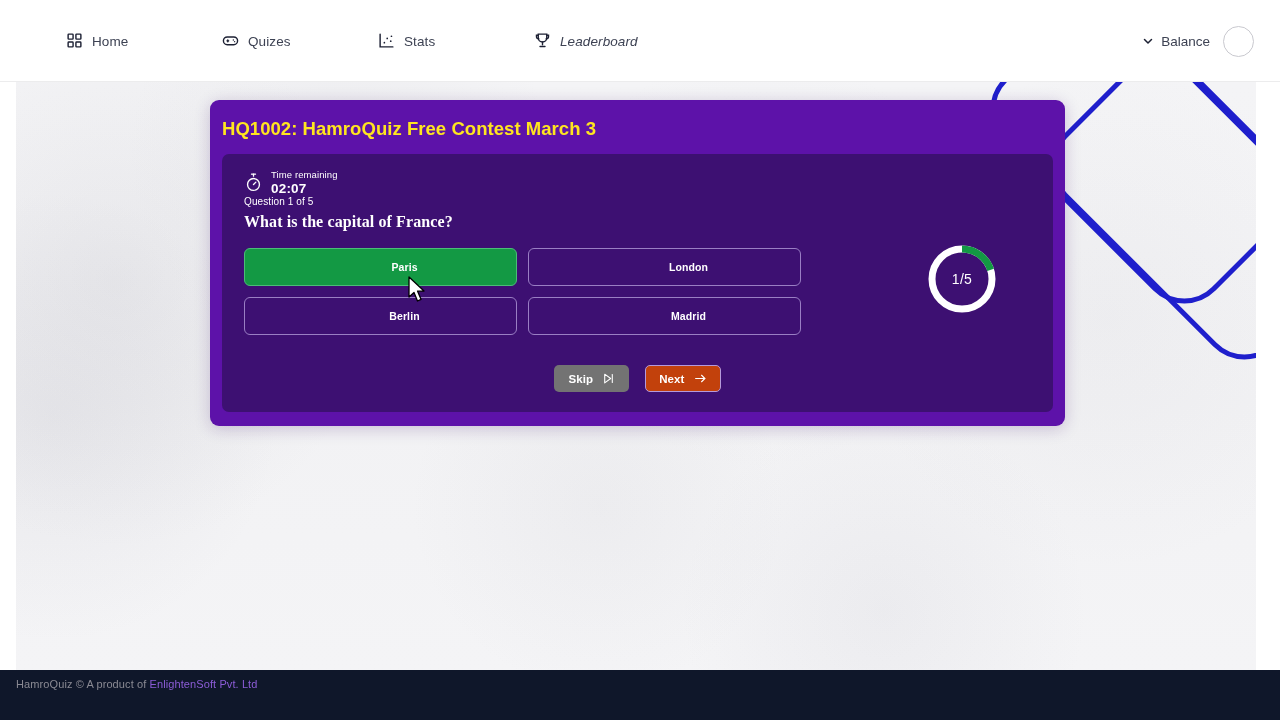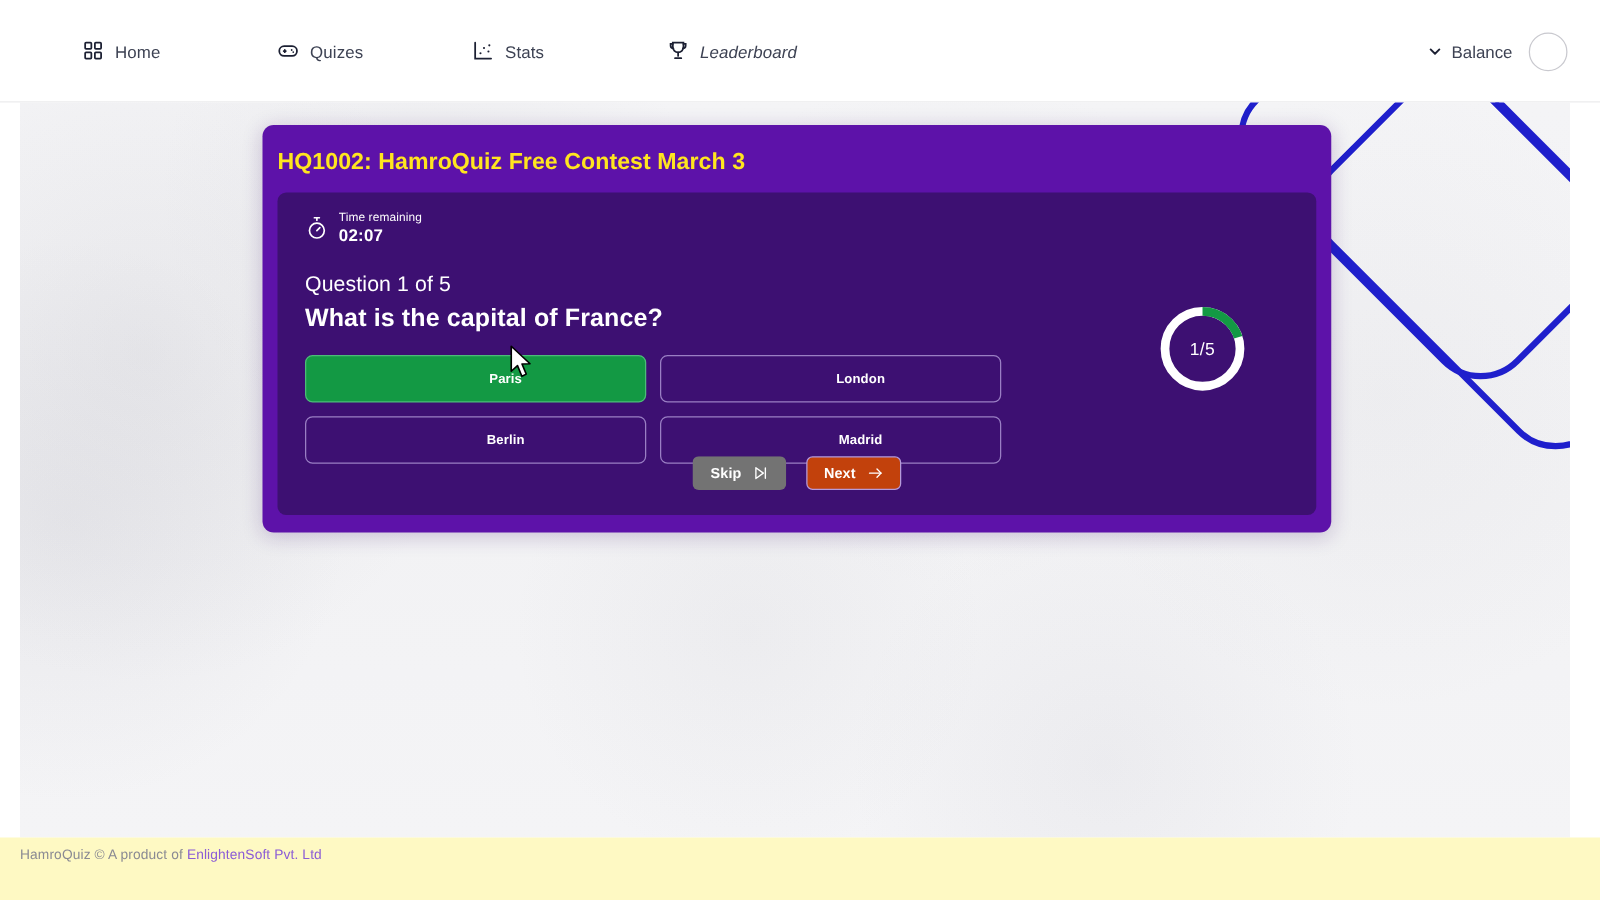--- a/index.html
+++ b/index.html
@@ -180,31 +180,31 @@
   }
   .timer-value {
     font-size: 13.5px;
     color: #ffffff;
     font-weight: bold;
     letter-spacing: .2px;
   }
 
   
   .q-counter {
-    margin-top: 22px;
-    font-size: 17px;
+    font-size: 10px;
     color: #ffffff;
     letter-spacing: .1px;
   }
   .q-text {
     margin-top: 6px;
-    font-size: 20px;
+    font-size: 16px;
     font-weight: bold;
     color: #ffffff;
     letter-spacing: .1px;
+    font-family: Liberation Serif, serif;
   }
 
   
   .options {
     margin-top: 17px;
     display: grid;
     grid-template-columns: 273px 273px;
     gap: 11px 11px;
     width: 557px;
   }
@@ -289,21 +289,21 @@
   }
   .cursor svg { display:block; width:20px; height:28px; }
 
   
   .footer {
     position: absolute;
     left: 0;
     top: 670px;
     width: 1280px;
     height: 50px;
-    background: #fef9c3;
+    background: #0f172a;
     padding: 8px 0 0 16px;
   }
   .footer-text {
     font-size: 11px;
     color: #8a8a93;
     letter-spacing: .1px;
   }
   .footer-link {
     color: #8b5cd6;
     cursor: pointer;

